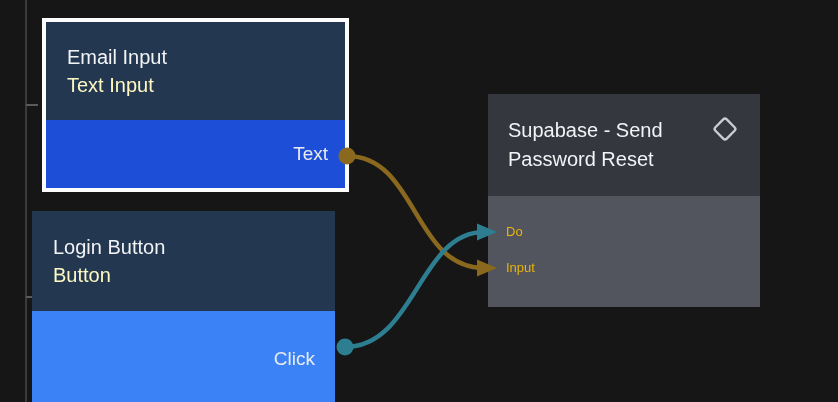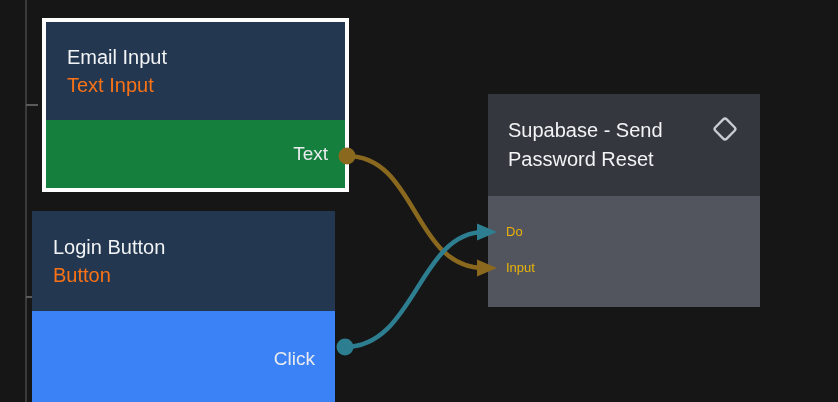--- a/index.html
+++ b/index.html
@@ -15,21 +15,21 @@
   .guide-v { position:absolute; left:25px; top:0; width:2px; height:402px; background:#3b3b3b; }
   .guide-tick { position:absolute; left:26px; width:12px; height:2px; background:#5a5a5a; }
   .tick-1 { top:104px; }
   .tick-2 { top:296px; }
 
   
   .node { position:absolute; display:flex; flex-direction:column; z-index:2; }
   .node.selected { outline:4px solid #fdfdfd; }
   .node-header { flex:none; display:flex; flex-direction:column; justify-content:center; padding-left:21px; box-sizing:border-box; }
   .node-title { font-size:20px; line-height:28px; color:#f1f3f5; white-space:pre-line; }
-  .node-subtitle { font-size:20px; line-height:28px; color:#f97316; }
+  .node-subtitle { font-size:20px; line-height:28px; color:#fef9c3; }
   .node-body { flex:1; position:relative; }
 
   .port-out { position:absolute; top:50%; transform:translateY(-50%); font-size:19px; color:#e9ebee; }
   .port-in { position:absolute; left:18px; height:28px; line-height:28px; font-size:13px; color:#eab308; }
 
   #node1 { left:46px; top:22px; width:299px; height:166px; }
   #node1 .node-header { height:98px; }
   #node1 .port-out { right:17px; }
 
   #node2 { left:32px; top:211px; width:303px; height:196px; }
@@ -55,21 +55,21 @@
 
   <div class="guide-v"></div>
   <div class="guide-tick tick-1"></div>
   <div class="guide-tick tick-2"></div>
 
   <div id="node1" class="node selected">
     <div class="node-header" style="background-color: rgb(35, 55, 80);">
       <div class="node-title">Email Input</div>
       <div class="node-subtitle">Text Input</div>
     </div>
-    <div class="node-body" style="background-color: #15803d;">
+    <div class="node-body" style="background-color: #1d4ed8;">
       <div class="port-out">Text</div>
     </div>
   </div>
 
   <div id="node2" class="node">
     <div class="node-header" style="background-color: rgb(35, 55, 80);">
       <div class="node-title">Login Button</div>
       <div class="node-subtitle">Button</div>
     </div>
     <div class="node-body" style="background-color: #3b82f6;">

